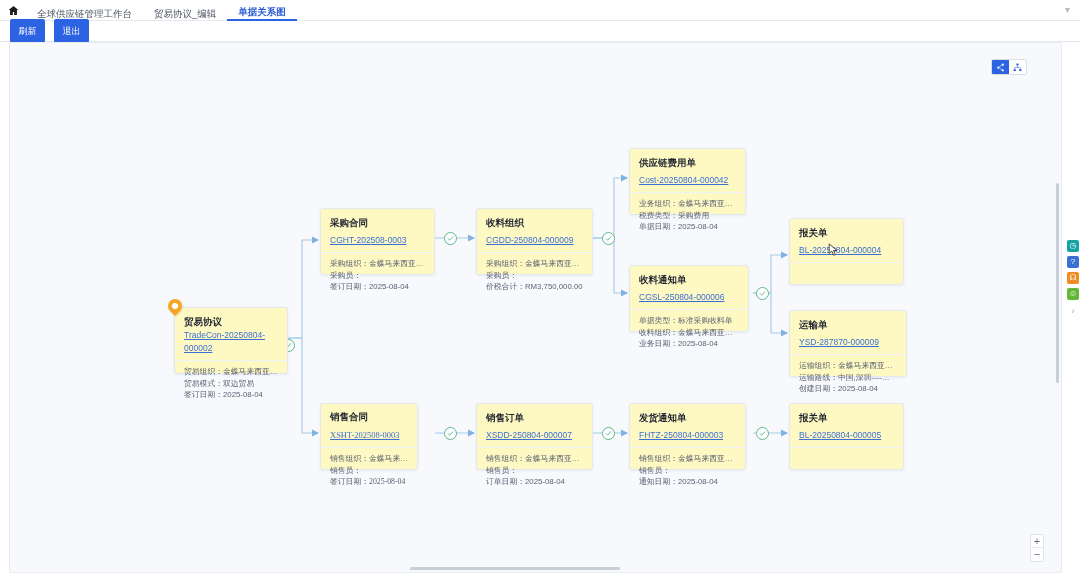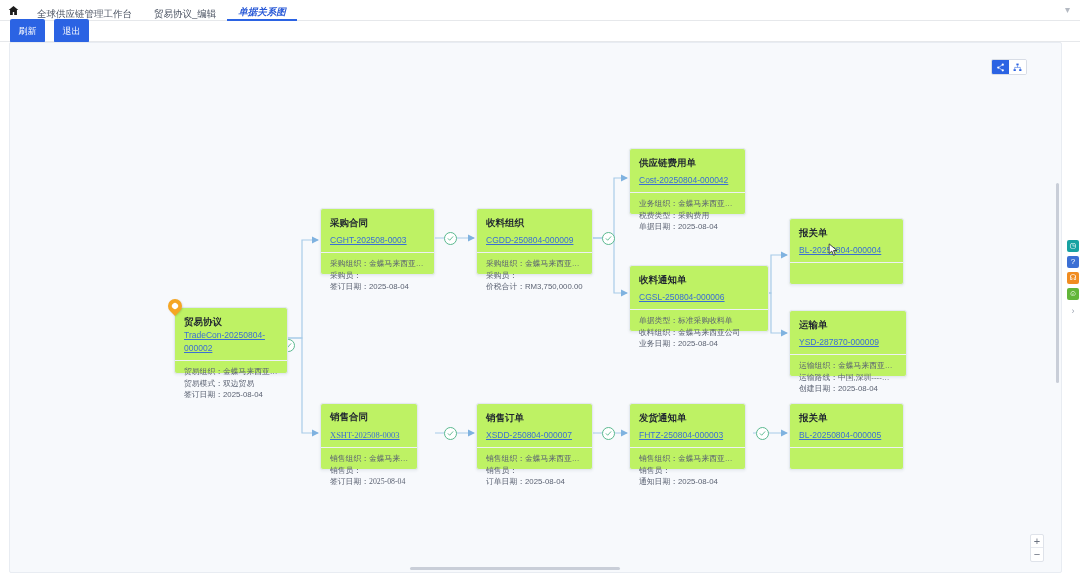--- a/index.html
+++ b/index.html
@@ -14,21 +14,21 @@
   .topbar {
     position: absolute; top: 0; left: 0; width: 1080px; height: 21px;
     background: #ffffff; border-bottom: 1px solid #e6e8eb;
     display: flex; align-items: center;
   }
   .home-icon { width: 26px; display: flex; justify-content: center; align-items: center; color: #1c1c1c; }
   .tab {
     height: 21px; padding: 0 11px; font-size: 9.5px; color: #4a5261;
     display: flex; align-items: flex-end; white-space: nowrap; cursor: pointer;
   }
-  .tab.active { color: #2a5ad7; border-bottom: 2px solid #2b63e3; font-weight: bold; font-style: italic; }
+  .tab.active { color: #2a5ad7; border-bottom: 2px solid #2b63e3; font-weight: bold; }
   .topbar-right { margin-left: auto; padding-right: 10px; display: flex; align-items: center; }
   .chev-down { color: #b4b9c2; font-size: 10px; line-height: 1; }
 
   
   .actionbar {
     position: absolute; top: 21px; left: 0; width: 1080px; height: 21px;
     background: #fff; border-bottom: 1px solid #e6e8eb;
     display: flex; align-items: center; padding-left: 10px; gap: 9px;
   }
   .btn-primary {
@@ -42,21 +42,21 @@
     position: absolute; top: 42px; left: 9px;
     width: 1053px; height: 531px;
     background: #f7f9fc; border: 1px solid #e8ecf2; border-radius: 2px;
     overflow: hidden;
   }
   .graph { position: absolute; inset: 0; }
   svg.edges { position: absolute; top: 0; left: 0; width: 1053px; height: 531px; }
 
   
   .node {
-    position: absolute; background: #bef264; border: 1px solid #e4e9f0;
+    position: absolute; background: #fef9c3; border: 1px solid #e4e9f0;
     border-radius: 3px; box-shadow: 0 1px 3px rgba(30,50,90,.07);
     padding: 7px 9px 8px 9px;
   }
   .node .title { font-size: 9.5px; font-weight: bold; color: #1f2430; line-height: 13px; }
   .node .code {
     font-size: 8.5px; color: #3b6fd4; text-decoration: underline;
     line-height: 13px; display: inline-block; margin-top: 1px; cursor: pointer;
   }
   .node .divider { height: 1px; background: #eef1f5; margin: 5px -9px 5px -9px; }
   .node .field { font-size: 7.8px; color: #5c6373; line-height: 11.5px; white-space: nowrap;
@@ -250,21 +250,21 @@
 
     <div class="node" style="left:619px; top:105px; width:117px; height:67px;">
       <div class="title">供应链费用单</div>
       <div class="code">Cost-20250804-000042</div>
       <div class="divider"></div>
       <div class="field">业务组织：金蝶马来西亚公司</div>
       <div class="field">税费类型：采购费用</div>
       <div class="field">单据日期：2025-08-04</div>
     </div>
 
-    <div class="node" style="left:619px; top:222px; width:140px; height:67px;">
+    <div class="node" style="left:619px; top:222px; width:120px; height:67px;">
       <div class="title">收料通知单</div>
       <div class="code">CGSL-250804-000006</div>
       <div class="divider"></div>
       <div class="field">单据类型：标准采购收料单</div>
       <div class="field">收料组织：金蝶马来西亚公司</div>
       <div class="field">业务日期：2025-08-04</div>
     </div>
 
     <div class="node" style="left:779px; top:175px; width:115px; height:67px;">
       <div class="title">报关单</div>

